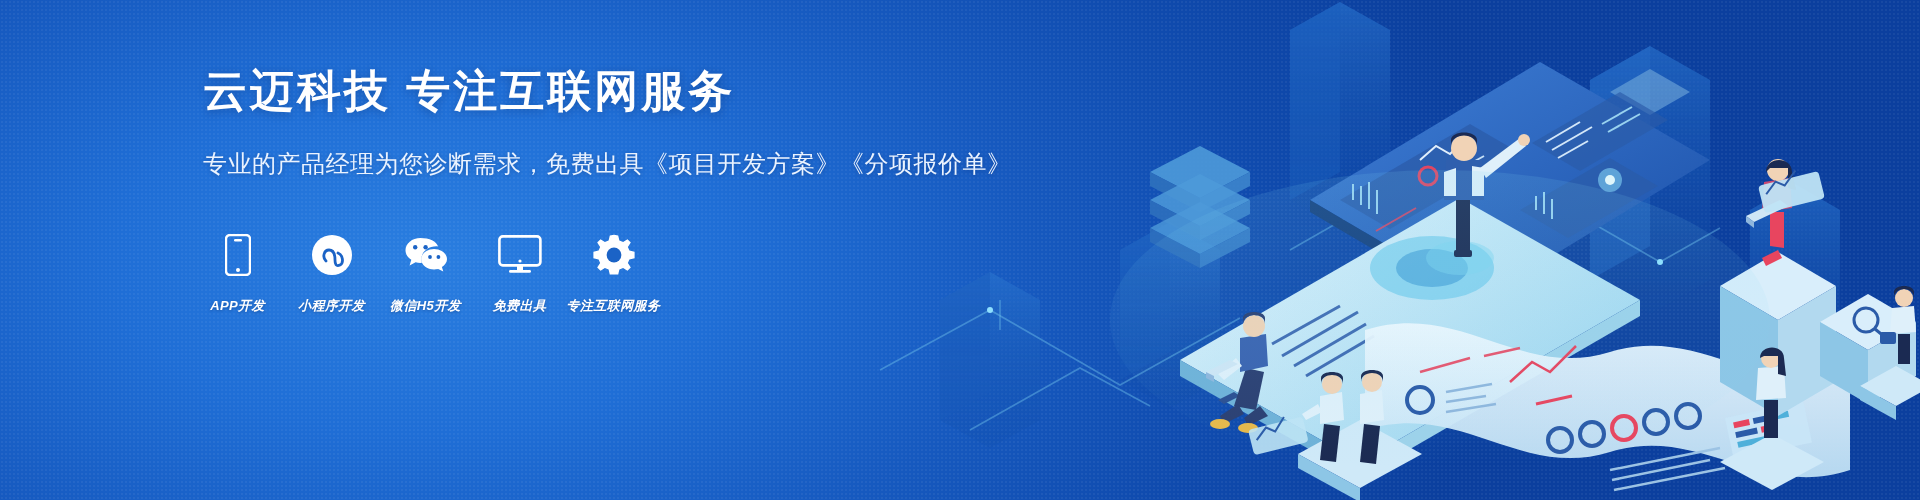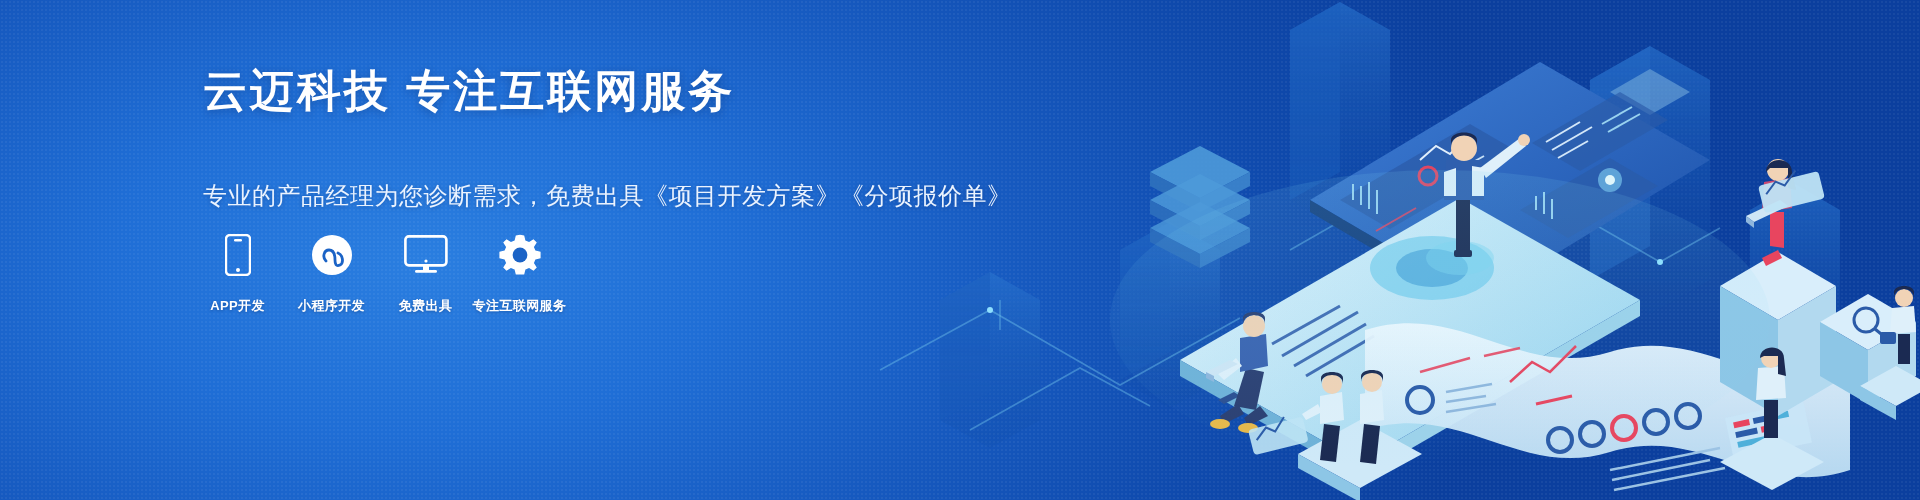--- a/index.html
+++ b/index.html
@@ -39,28 +39,27 @@
     text-shadow:0 2px 8px rgba(0,20,60,.25);
   }
   .sub{
     position:absolute;left:203px;top:146px;
     color:#eaf3ff;
     font-size:24px;
     line-height:36px;
     letter-spacing:.5px;
     white-space:nowrap;
     text-shadow:0 1px 4px rgba(0,20,60,.25);
-    margin-top:32px;
   }
   .sub div{white-space:nowrap;}
 
   
   .services{
     position:absolute;left:200px;top:232px;
-    display:flex;align-items:flex-start;
+    display:flex;align-items:flex-start;font-style:italic;
   }
   .svc{
     width:75px;
     display:flex;flex-direction:column;align-items:center;
     margin-right:19px;
   }
   .svc:last-child{margin-right:0;}
   .svc .glyph{
     height:46px;width:46px;
     display:flex;align-items:center;justify-content:center;
@@ -394,20 +393,33 @@
       <div class="svc">
         <span class="glyph">
           <svg width="42" height="42" viewBox="0 0 42 42" aria-hidden="true">
             <circle cx="21" cy="21" r="20" fill="#ffffff"></circle>
             <path d="M15 27 C11 23 13 16 18 16 C23 16 24 22 24 26 C24 30 25 33 29 31 C33 29 32 21 27 19" fill="none" stroke="#1b63c6" stroke-width="2.8" stroke-linecap="round"></path>
           </svg>
         </span>
         <span class="cap">小程序开发</span>
       </div>
 
+      <div class="svc">
+        <span class="glyph">
+          <svg width="44" height="38" viewBox="0 0 44 38" aria-hidden="true">
+            <path d="M16.5 2 C8 2 1.5 7.6 1.5 14.3 C1.5 18.2 3.8 21.6 7.3 23.8 L5.6 29.4 L11.6 26.3 C13.2 26.7 14.8 26.9 16.5 26.9 C17 26.9 17.5 26.9 18 26.85 C17.6 25.6 17.4 24.3 17.4 23 C17.4 15.9 24.1 10.3 32.3 10.3 C32.9 10.3 33.5 10.33 34.1 10.4 C32.6 5.5 25.4 2 16.5 2 Z" fill="#ffffff"></path>
+            <circle cx="11.2" cy="11.3" r="2.2" fill="#1b63c6"></circle>
+            <circle cx="21.6" cy="11.3" r="2.2" fill="#1b63c6"></circle>
+            <path d="M43 23.2 C43 17.5 37.2 12.9 30.1 12.9 C23 12.9 17.2 17.5 17.2 23.2 C17.2 28.9 23 33.5 30.1 33.5 C31.5 33.5 32.9 33.3 34.2 33 L39.3 35.6 L37.9 30.9 C40.9 29 43 26.3 43 23.2 Z" fill="#ffffff"></path>
+            <circle cx="26" cy="21" r="1.9" fill="#1b63c6"></circle>
+            <circle cx="34.4" cy="21" r="1.9" fill="#1b63c6"></circle>
+          </svg>
+        </span>
+        <span class="cap">微信H5开发</span>
+      </div>
 
       <div class="svc">
         <span class="glyph">
           <svg width="44" height="40" viewBox="0 0 44 40" aria-hidden="true">
             <rect x="1.4" y="1.4" width="41" height="29" rx="3.4" fill="none" stroke="#ffffff" stroke-width="2.6"></rect>
             <circle cx="22" cy="26" r="1.6" fill="#ffffff"></circle>
             <rect x="19" y="30" width="6" height="5" fill="#ffffff"></rect>
             <rect x="11" y="35" width="22" height="2.8" rx="1.4" fill="#ffffff"></rect>
           </svg>
         </span>

